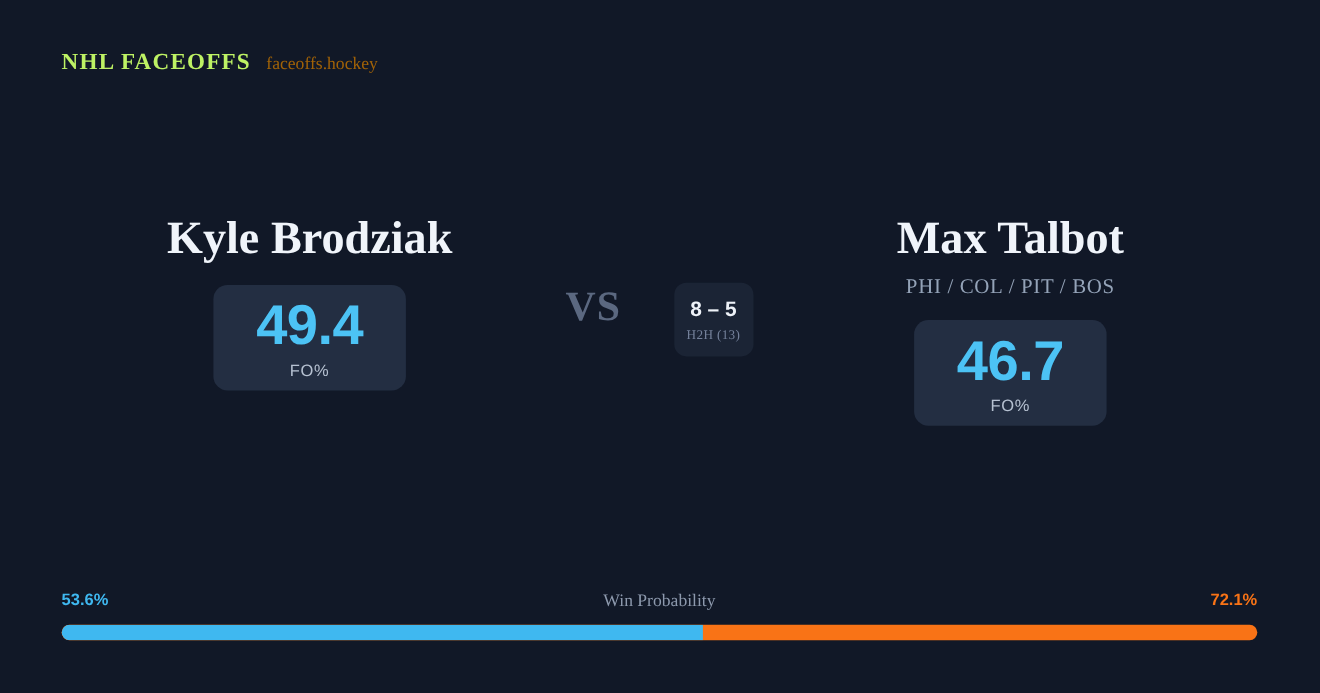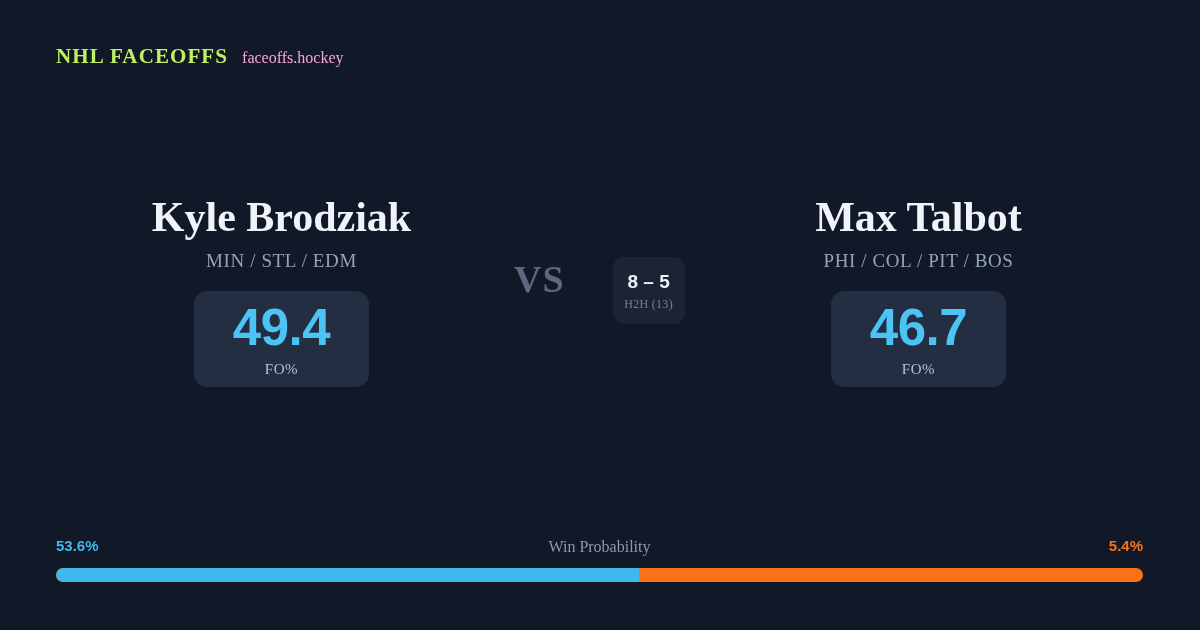--- a/index.html
+++ b/index.html
@@ -28,21 +28,21 @@
     font-family: "Liberation Serif", serif;
     font-weight: bold;
     font-size: 21px;
     letter-spacing: 1.1px;
     color: #bef264;
     line-height: 1;
   }
   .brand-domain {
     font-family: "Liberation Serif", serif;
     font-size: 16px;
-    color: #f9a8d4;
+    color: #a16207;
     line-height: 1;
   }
 
   
   .matchup {
     position: absolute;
     top: 195px;
     left: 0;
     width: 1200px;
     display: flex;
@@ -85,21 +85,21 @@
   .stat-value {
     font-family: "Liberation Sans", sans-serif;
     font-weight: bold;
     font-size: 51px;
     color: #4cc3f5;
     line-height: 1;
     letter-spacing: -0.5px;
   }
   .stat-label {
     margin-top: 9px;
-    font-family: Liberation Serif, serif;
+    font-family: Liberation Sans, sans-serif;
     font-size: 15px;
     letter-spacing: 0.6px;
     color: #b6c1d1;
     line-height: 1;
   }
 
   
   .center-col {
     width: 172px;
     display: flex;
@@ -208,21 +208,20 @@
 
 <div class="brand-bar">
   <span class="brand-title">NHL FACEOFFS</span>
   <span class="brand-domain">faceoffs.hockey</span>
 </div>
 
 <div class="matchup">
 
   <div class="player-col">
     <div class="player-name">Kyle Brodziak</div>
-    <div class="player-teams">MIN / STL / EDM</div>
     <div class="stat-card">
       <div class="stat-value">49.4</div>
       <div class="stat-label">FO%</div>
     </div>
   </div>
 
   <div class="center-col">
     <div class="vs-text">VS</div>
     <div class="h2h-card">
       <div class="h2h-score">8 – 5</div>
@@ -238,18 +237,18 @@
       <div class="stat-label">FO%</div>
     </div>
   </div>
 
 </div>
 
 <div class="winprob">
   <div class="winprob-labels">
     <span class="wp-left" style="color: rgb(63, 184, 240);">53.6%</span>
     <span class="wp-center">Win Probability</span>
-    <span class="wp-right" style="color: rgb(249, 115, 22);">5.4%</span>
+    <span class="wp-right" style="color: rgb(249, 115, 22);">72.1%</span>
   </div>
   <div class="wp-track" style="background: rgb(249, 115, 22);">
     <div class="wp-fill" id="wp-fill" style="width: 53.6%; background: rgb(63, 184, 240);"></div>
   </div>
 </div>
 
 </body></html>

